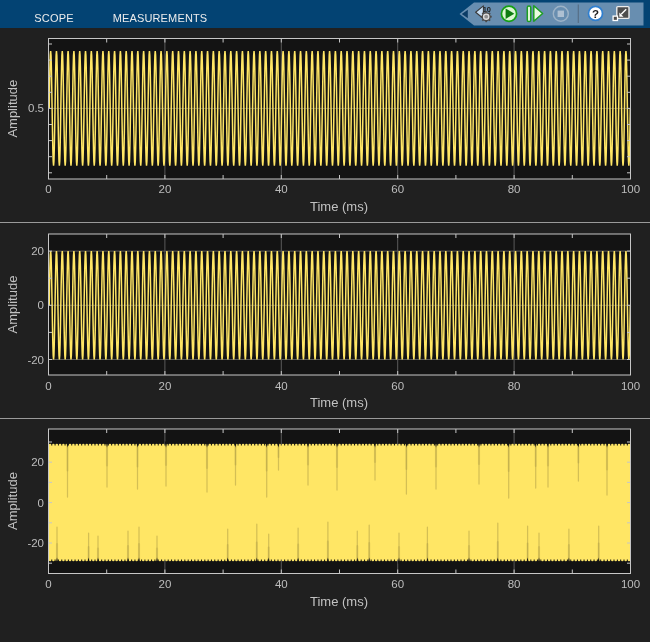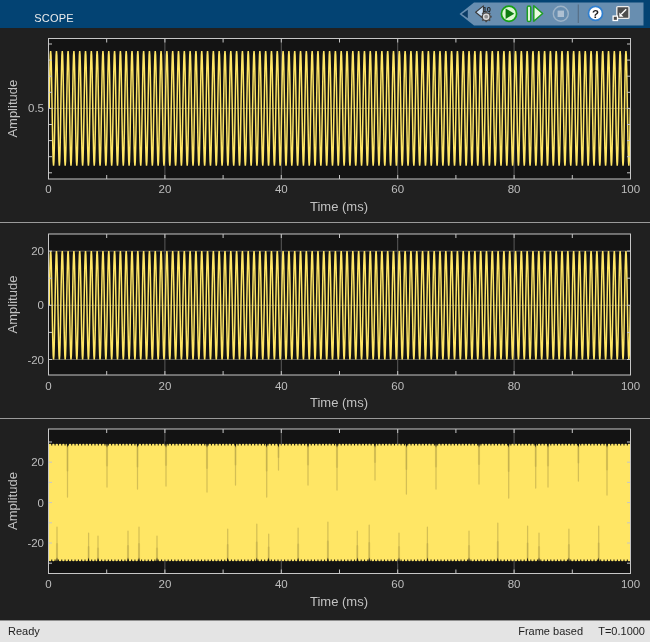--- a/index.html
+++ b/index.html
@@ -10,20 +10,21 @@
 #statusbar{position:absolute;left:0;top:620px;width:650px;height:22px;background:#e4e4e4;
            border-top:1px solid #8f8f8f;box-sizing:border-box;color:#1e1e1e;font-size:11px;}
 #statusbar .l{position:absolute;left:8px;top:4px;}
 #statusbar .r1{position:absolute;right:67px;top:4px;}
 #statusbar .r2{position:absolute;right:5px;top:4px;}
 </style></head>
 <body>
 <div id="root">
 <div id="toolbar">
 <div class="tab" style="left:24px;width:60px">SCOPE</div>
+<div class="tab" style="left:107px;width:106px">MEASUREMENTS</div>
 </div>
 <svg width="650" height="28" xmlns="http://www.w3.org/2000/svg" style="position:absolute;left:0;top:0">
 <path d="M459.5 14 L474 2.5 H643.5 V25.5 H474 Z" fill="#688eb0"></path>
 <path d="M467.8 9.8 L461.8 14 L467.8 18.2 Z" fill="#0b3c66"></path>
 <g>
  <path d="M475.6 12.2 L483.4 5.9 L483.4 18.5 Z" fill="#c8dff5" stroke="#3a3a3a" stroke-width="1.1" stroke-linejoin="round"></path>
  <text x="486.8" y="11.6" text-anchor="middle" font-size="7.5" font-weight="bold" fill="#222222" font-family="Liberation Sans,sans-serif">10</text>
  <g stroke="#4a4a4a" stroke-width="1.8">
   <line x1="486.2" y1="11.2" x2="486.2" y2="22.2"></line>
           <line x1="480.7" y1="16.7" x2="491.7" y2="16.7"></line>
@@ -707,17 +708,12 @@
         <text x="281.3" y="588.4" text-anchor="middle">40</text>
         <text x="397.7" y="588.4" text-anchor="middle">60</text>
         <text x="514.1" y="588.4" text-anchor="middle">80</text>
         <text x="630.5" y="588.4" text-anchor="middle">100</text>
       </g>
       <text x="339" y="605.5" text-anchor="middle" font-size="13" fill="#c2c2c2">Time (ms)</text>
       <text x="17" y="501" text-anchor="middle" font-size="13" fill="#c2c2c2" transform="rotate(-90 17 501)">Amplitude</text>
       <line x1="0" y1="222.5" x2="650" y2="222.5" stroke="#9a9a9a" stroke-width="1"></line>
       <line x1="0" y1="418.5" x2="650" y2="418.5" stroke="#9a9a9a" stroke-width="1"></line>
     </svg>
-<div id="statusbar">
-      <span class="l">Ready</span>
-      <span class="r1">Frame based</span>
-      <span class="r2">T=0.1000</span>
-    </div>
 </div>
 </body></html>

